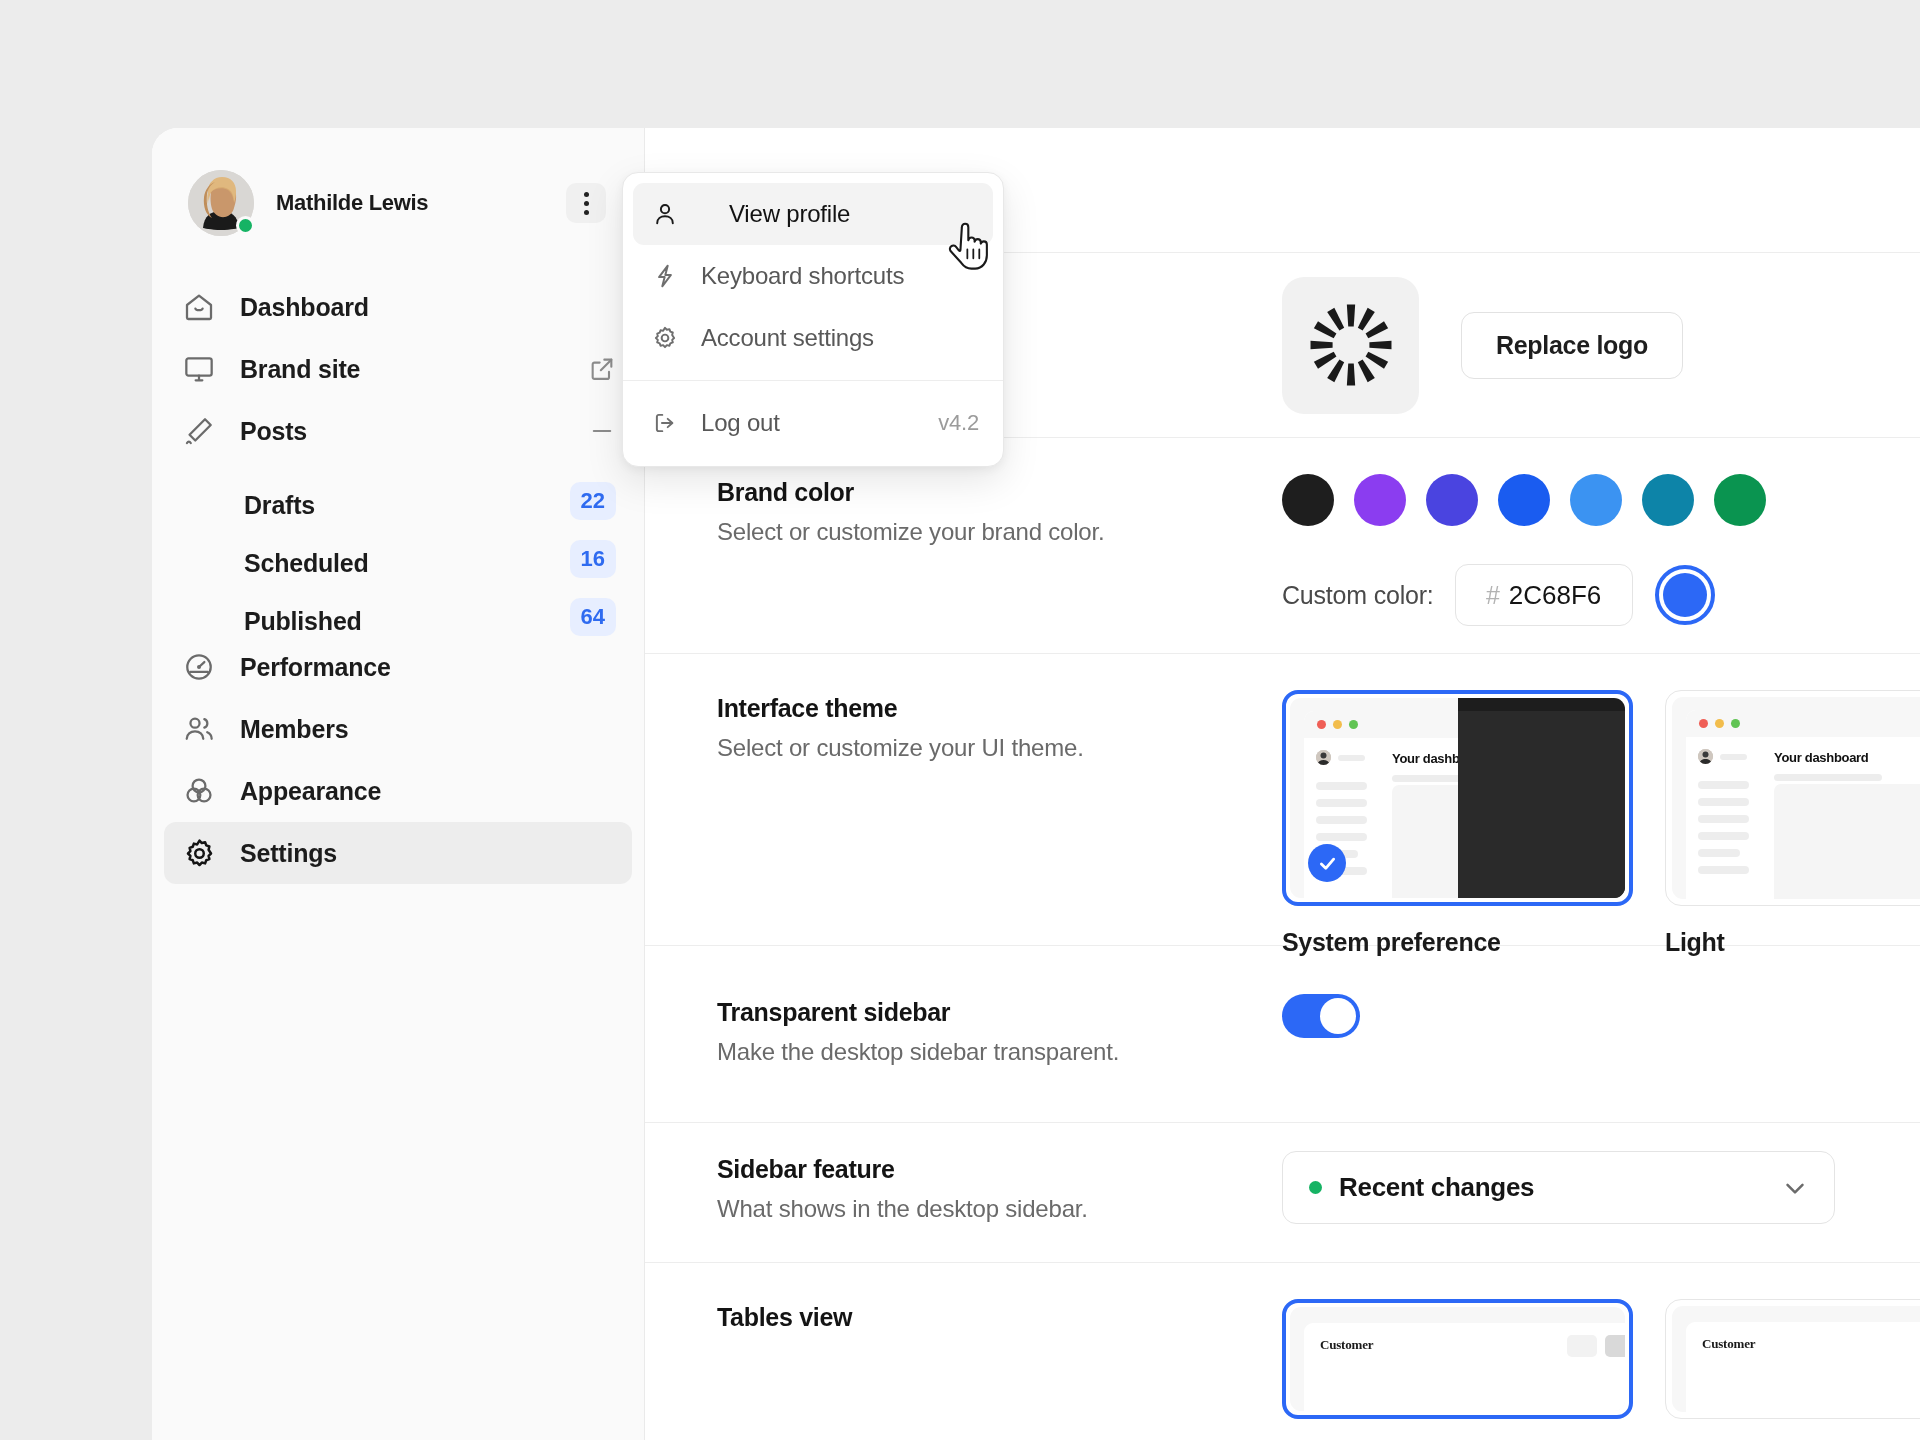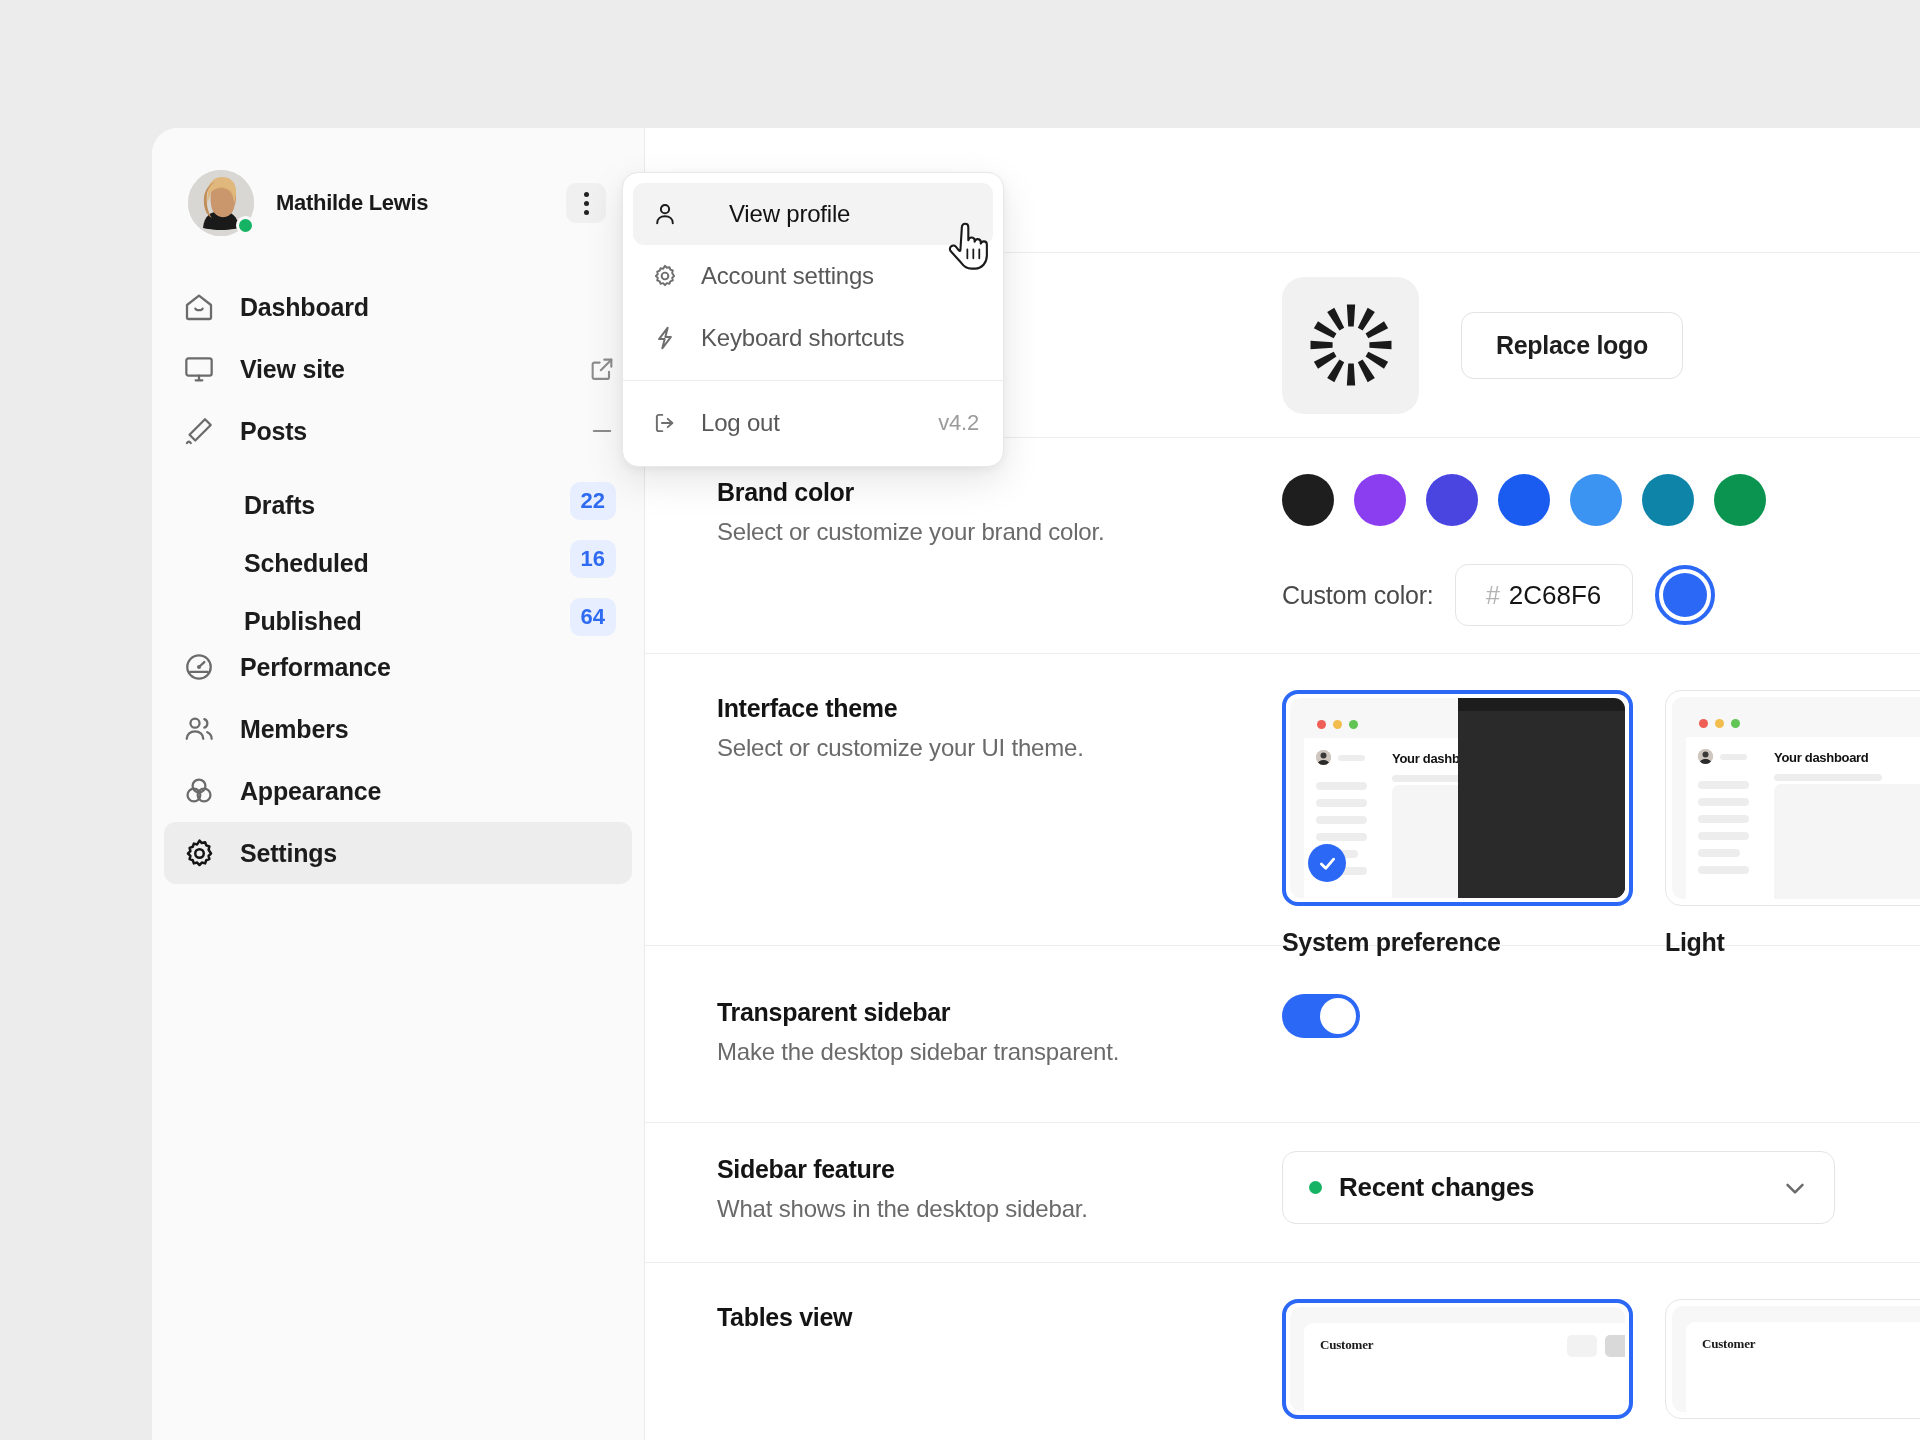--- a/index.html
+++ b/index.html
@@ -412,21 +412,21 @@
         <span class="nav-label">Dashboard</span>
       </div>
 
       <div class="nav-item">
         <span class="nav-ico">
           <svg width="32" height="32" viewBox="0 0 24 24" fill="none" stroke="currentColor" stroke-width="1.7" stroke-linecap="round" stroke-linejoin="round">
             <rect x="2.5" y="4" width="19" height="13" rx="1.6"></rect>
             <path d="M9.5 20.5h5M12 17v3.5"></path>
           </svg>
         </span>
-        <span class="nav-label">View site</span>
+        <span class="nav-label">Brand site</span>
         <span class="nav-trail">
           <svg width="28" height="28" viewBox="0 0 24 24" fill="none" stroke="currentColor" stroke-width="1.8" stroke-linecap="round" stroke-linejoin="round">
             <path d="M14 4h6v6"></path>
               <path d="M20 4 11 13"></path>
             <path d="M18 14.5V19a1.5 1.5 0 0 1-1.5 1.5h-11A1.5 1.5 0 0 1 4 19V8a1.5 1.5 0 0 1 1.5-1.5H10"></path>
           </svg>
         </span>
       </div>
 
       <div class="nav-item">
@@ -762,33 +762,33 @@
       <svg width="26" height="26" viewBox="0 0 24 24" fill="none" stroke="currentColor" stroke-width="1.8" stroke-linecap="round" stroke-linejoin="round">
         <circle cx="12" cy="7.5" r="3.8"></circle>
         <path d="M4.8 20.5c0-4 3.2-6.4 7.2-6.4s7.2 2.4 7.2 6.4"></path>
       </svg>
     </span>
     <span class="menu-label">View profile</span>
   </div>
   <div class="menu-item">
     <span class="menu-ico">
       <svg width="26" height="26" viewBox="0 0 24 24" fill="none" stroke="currentColor" stroke-width="1.8" stroke-linecap="round" stroke-linejoin="round">
+        <path d="M14.5 2.5 6.5 13h5.2L9.5 21.5 17.5 11h-5.2z"></path>
+      </svg>
+    </span>
+    <span class="menu-label">Keyboard shortcuts</span>
+  </div>
+  <div class="menu-item">
+    <span class="menu-ico">
+      <svg width="26" height="26" viewBox="0 0 24 24" fill="none" stroke="currentColor" stroke-width="1.8" stroke-linecap="round" stroke-linejoin="round">
         <path d="M12 2.6l1.7 1.8 2.4-.6.8 2.3 2.3.8-.6 2.4L20.4 12l-1.8 1.7.6 2.4-2.3.8-.8 2.3-2.4-.6L12 20.4l-1.7-1.8-2.4.6-.8-2.3-2.3-.8.6-2.4L3.6 12l1.8-1.7-.6-2.4 2.3-.8.8-2.3 2.4.6z"></path>
         <circle cx="12" cy="12" r="3.1"></circle>
       </svg>
     </span>
     <span class="menu-label">Account settings</span>
-  </div>
-  <div class="menu-item">
-    <span class="menu-ico">
-      <svg width="26" height="26" viewBox="0 0 24 24" fill="none" stroke="currentColor" stroke-width="1.8" stroke-linecap="round" stroke-linejoin="round">
-        <path d="M14.5 2.5 6.5 13h5.2L9.5 21.5 17.5 11h-5.2z"></path>
-      </svg>
-    </span>
-    <span class="menu-label">Keyboard shortcuts</span>
   </div>
   <div class="menu-sep"></div>
   <div class="menu-item">
     <span class="menu-ico">
       <svg width="26" height="26" viewBox="0 0 24 24" fill="none" stroke="currentColor" stroke-width="1.8" stroke-linecap="round" stroke-linejoin="round">
         <path d="M9.5 4.5H6.2A1.7 1.7 0 0 0 4.5 6.2v11.6a1.7 1.7 0 0 0 1.7 1.7h3.3"></path>
         <path d="M14.5 8.2 18.8 12l-4.3 3.8M18.2 12H9.2"></path>
       </svg>
     </span>
     <span class="menu-label">Log out</span>

